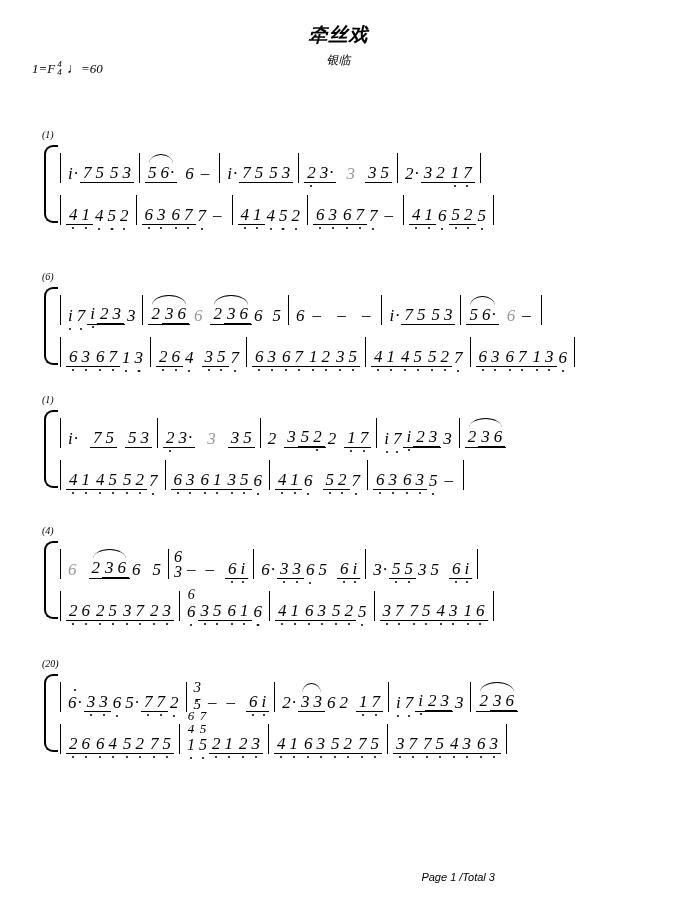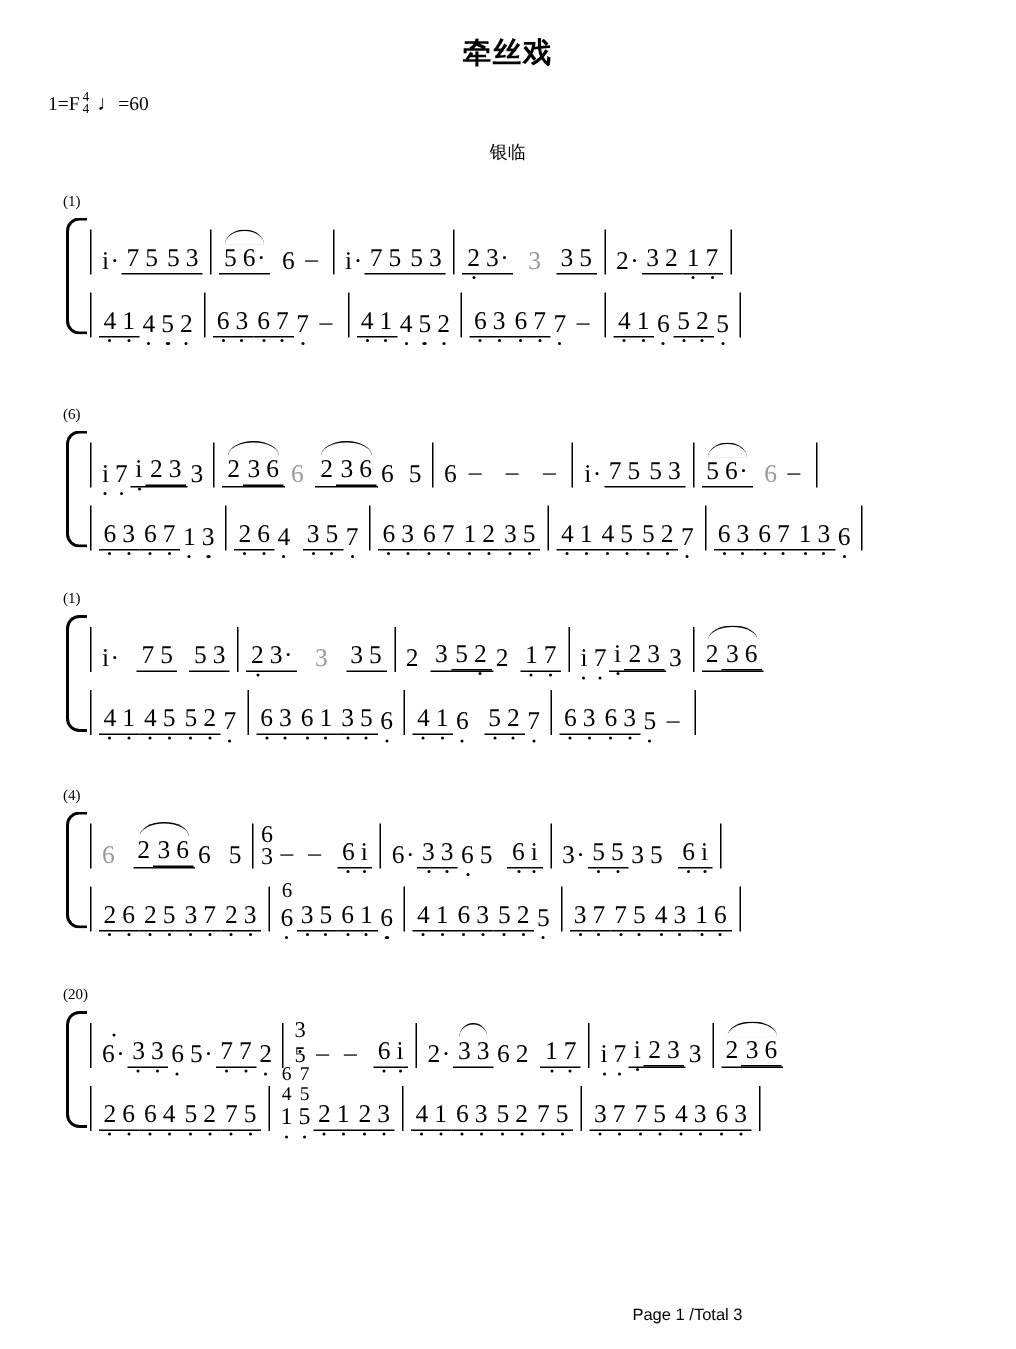--- a/index.html
+++ b/index.html
@@ -4,33 +4,32 @@
 <style>
   html,body{margin:0;padding:0;}
   body{
     width:677px;height:899px;
     background:#ffffff;
     font-family:"Liberation Serif", serif;
     color:#000;
     position:relative;
     overflow:hidden;
   }
-  .page{position:relative;width:555px;height:899px;}
+  .page{position:relative;width:555px;height:899px;font-style:italic;}
 
   
   .title{
     position:absolute;top:22px;left:0;width:677px;
     text-align:center;font-size:19px;font-weight:bold;
     font-family:"DejaVu Sans", sans-serif;letter-spacing:1px;
   }
   .composer{
     position:absolute;top:52px;left:0;width:677px;
     text-align:center;font-size:12px;
     font-family:"DejaVu Sans", sans-serif;
-    margin-top:41px;
   }
   .credit{
     position:absolute;top:56px;right:48px;
     font-size:11px;font-family:"DejaVu Sans", sans-serif;
     text-align:right;line-height:17px;
   }
   .credit .url{font-family:"Liberation Serif", serif;font-size:12px;}
 
   .keysig{
     position:absolute;top:60px;left:32px;

